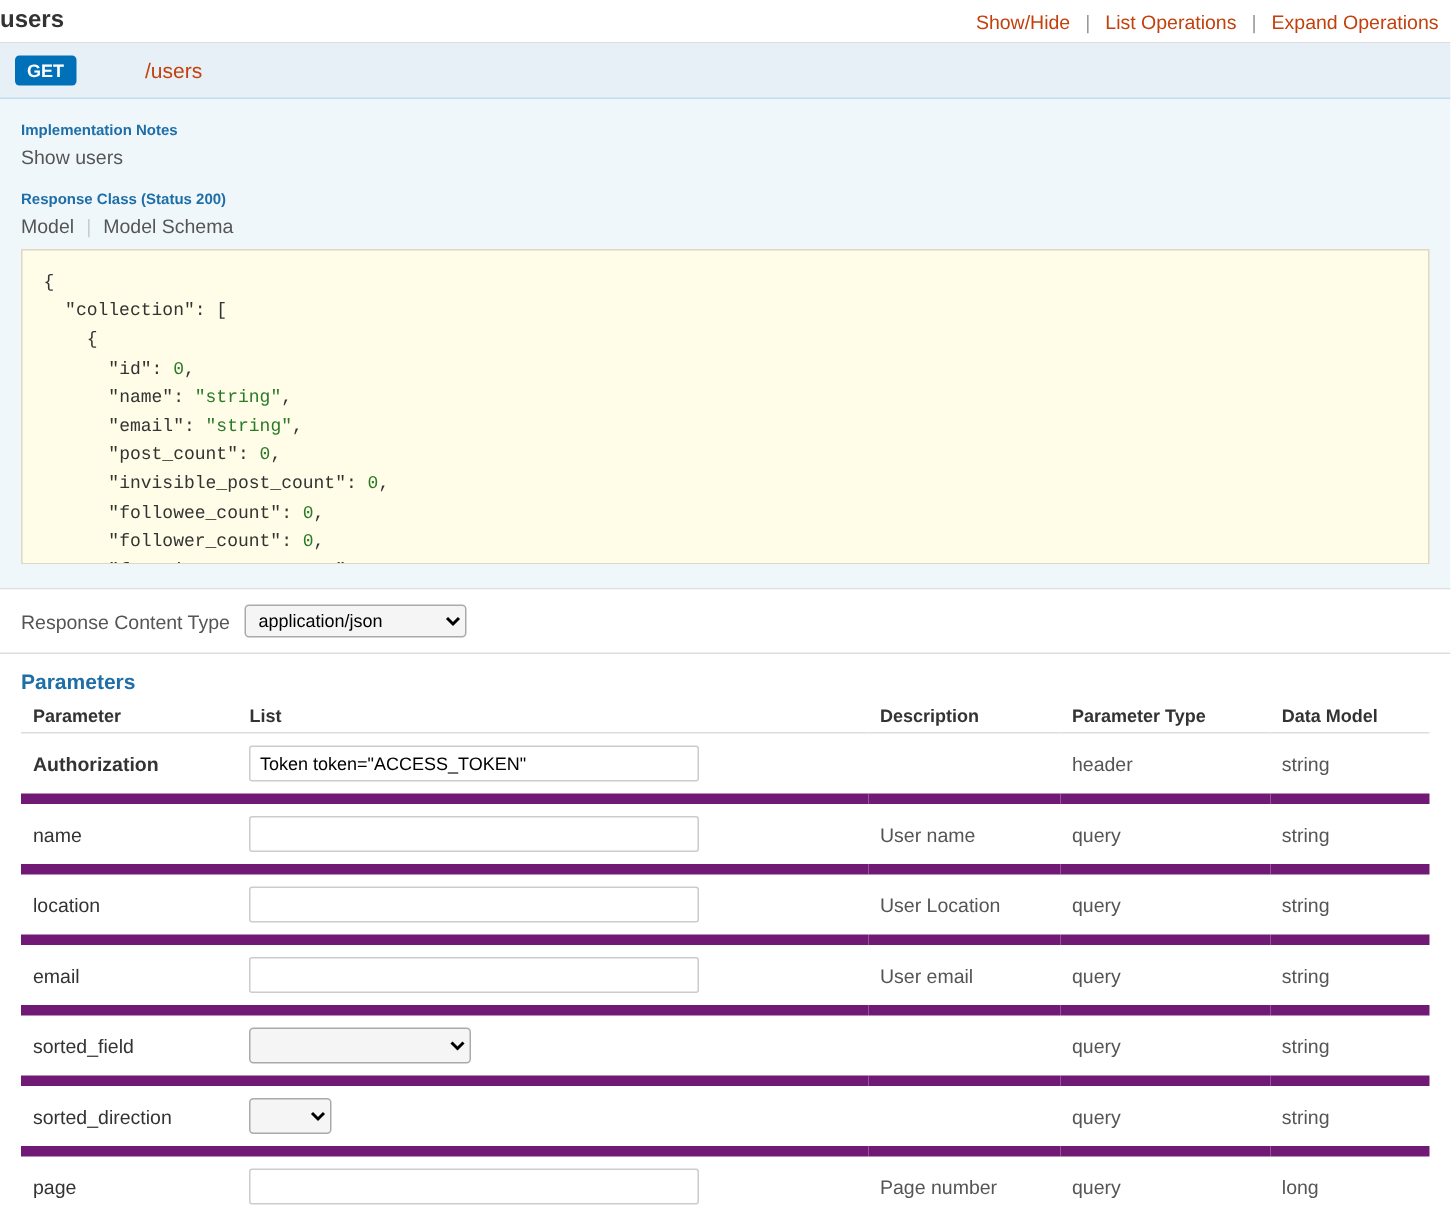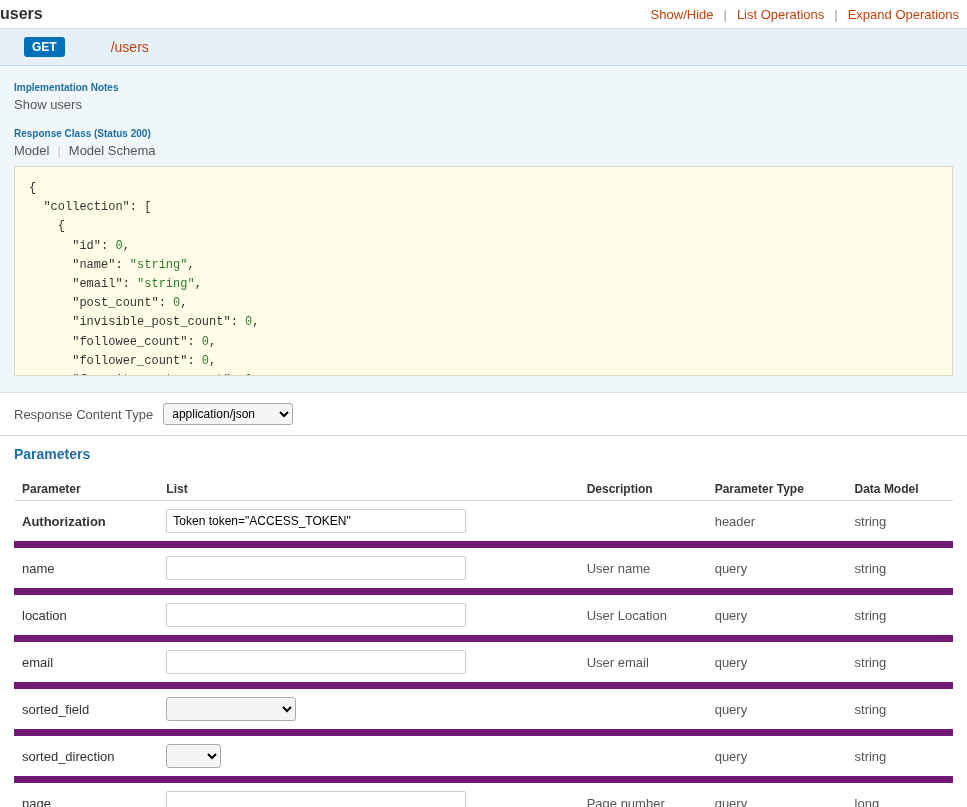--- a/index.html
+++ b/index.html
@@ -41,21 +41,21 @@
     .top-bar-actions .sep {
       color: #999;
       padding: 0 2px;
     }
 
     
     .get-bar {
       display: flex;
       align-items: center;
       background: #e7f0f7;
-      padding: 8px 24px;
+      padding: 8px 10px;
       border-bottom: 1px solid #c3d9ec;
       gap: 12px;
     }
     .badge-get {
       background: #0070b8;
       color: #fff;
       font-weight: bold;
       font-size: 12px;
       padding: 3px 8px;
       border-radius: 3px;
@@ -144,21 +144,21 @@
 
     
     .params-section {
       padding: 10px 14px;
       background: #fff;
     }
     .params-title {
       color: #1e6ea7;
       font-size: 14px;
       font-weight: bold;
-      margin-bottom: 16px;
+      margin-bottom: 4px;
     }
 
     
     .params-table {
       width: 100%;
       border-collapse: collapse;
     }
     .params-table th {
       text-align: left;
       font-size: 12px;
@@ -187,21 +187,21 @@
     }
     .param-input-auth {
       width: 300px;
       padding: 4px 6px;
       border: 1px solid #ccc;
       border-radius: 2px;
       font-size: 12px;
       background: #fff;
     }
     .param-select {
-      width: 130px;
+      width: 148px;
       padding: 3px 4px;
       border: 1px solid #aaa;
       border-radius: 3px;
       font-size: 12px;
       background: #f5f5f5;
     }
     .param-select-sm {
       width: 55px;
       padding: 3px 4px;
       border: 1px solid #aaa;

